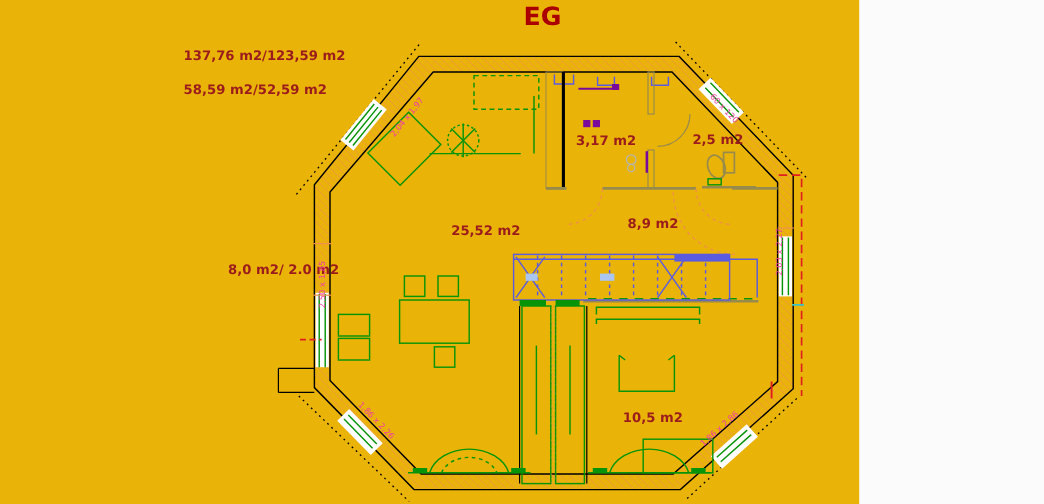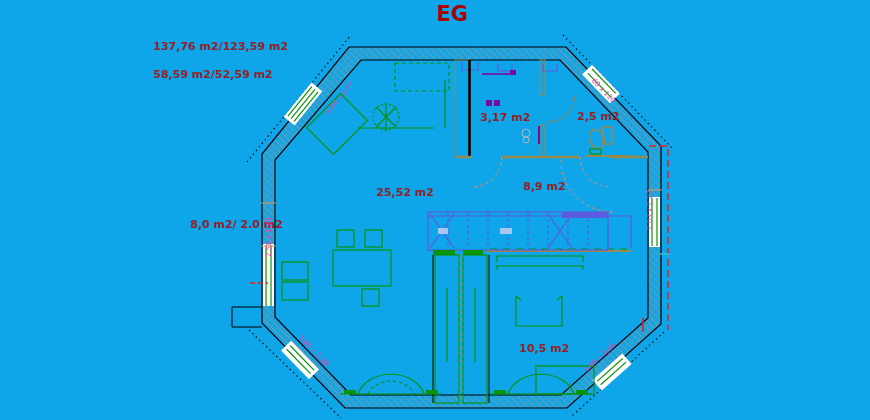--- a/index.html
+++ b/index.html
@@ -1,21 +1,21 @@
 <!DOCTYPE html>
 <html style="--c-title: #aa0000; --c-area: #9b1c1c; --c-dim: #ee3fa4; --c-hatch: #ef8e4f; --c-furn: #089408; --c-kitchen: #5b5be0; --c-kitchen-light: #aac6f0; --c-wall2: #978a4d; --c-fixture: #7a0b9a; --c-overhang: #e02020; --c-aqua: #3cc3c3;"><head>
 <meta charset="utf-8">
 <style>
   :root{
     --c-title:#aa0000; --c-area:#9b1c1c; --c-dim:#ee3fa4; --c-hatch:#ef8e4f;
     --c-furn:#089408; --c-kitchen:#5b5be0; --c-kitchen-light:#aac6f0;
     --c-wall2:#978a4d; --c-fixture:#7a0b9a; --c-overhang:#e02020; --c-aqua:#3cc3c3;
   }
   html,body{margin:0;padding:0;background:#fbfbfb;}
-  #stage{position:relative;width:870px;height:420px;background:#0ea5e9;overflow:hidden;
+  #stage{position:relative;width:716px;height:420px;background:#eab308;overflow:hidden;
          font-family:"DejaVu Sans", sans-serif;}
   svg{position:absolute;left:0;top:0;}
   .t-title{font:bold 21px "DejaVu Sans",sans-serif;fill:var(--c-title);}
   .t-area{font:bold 11px "DejaVu Sans",sans-serif;fill:var(--c-area);}
   .t-dim{font:7px "DejaVu Sans",sans-serif;fill:var(--c-dim);}
   .blk{stroke:#000;fill:none;}
   .grn{stroke:var(--c-furn);fill:none;stroke-width:1.2;}
   .grnf{fill:var(--c-furn);stroke:none;}
   .blu{stroke:var(--c-kitchen);fill:none;stroke-width:1.2;}
   .bluf{fill:var(--c-kitchen-light);stroke:none;}

